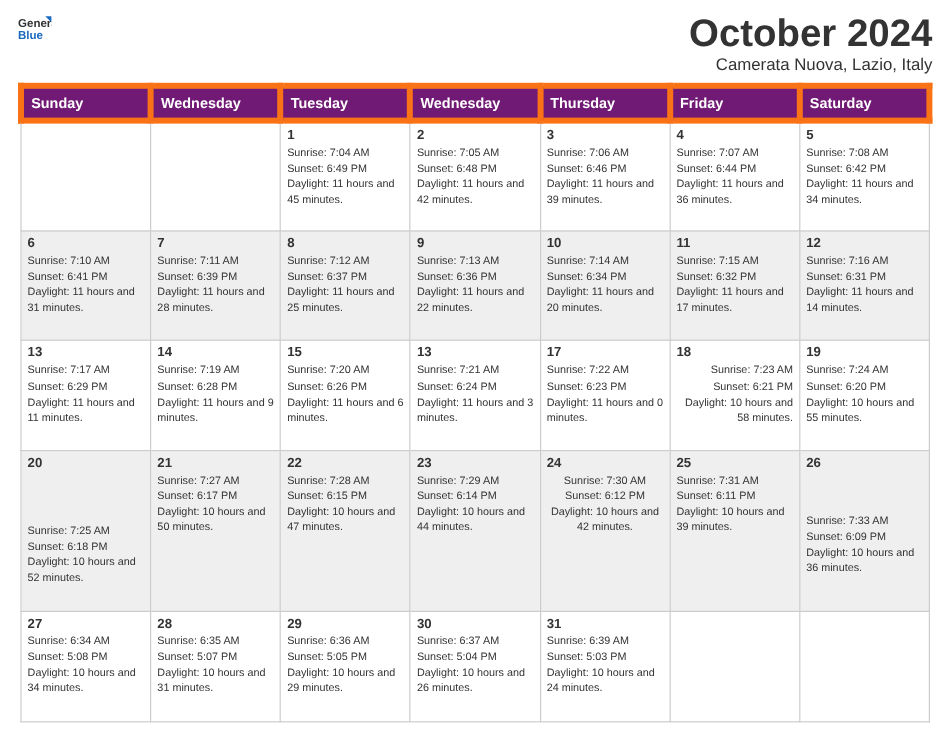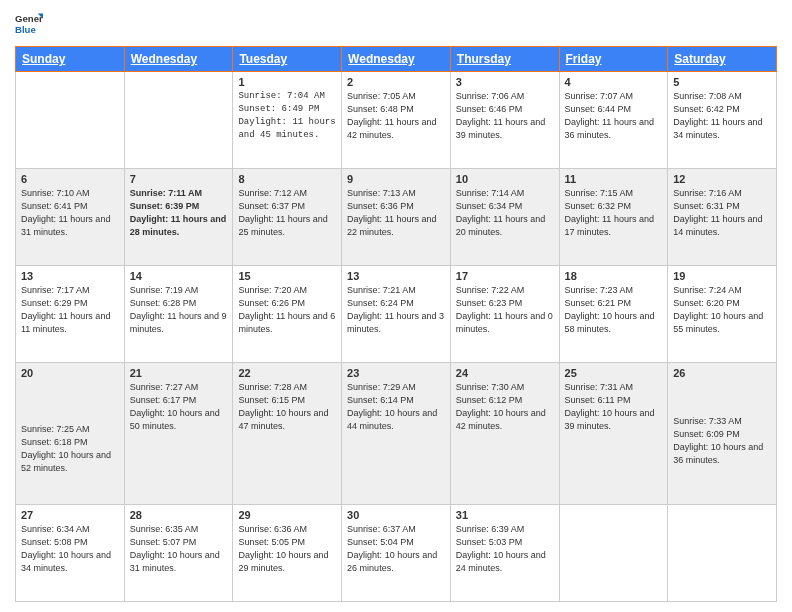--- a/index.html
+++ b/index.html
@@ -46,28 +46,27 @@
       color: #333;
     }
     .calendar {
       flex: 1;
       border: 1px solid #ccc;
       border-collapse: collapse;
       width: 100%;
       table-layout: fixed;
     }
     .calendar th {
-      background-color: #3b82f6;
+      background-color: #701a75;
       color: #fff;
       text-align: left;
       padding: 5px 6px;
       font-size: 12px;
       font-weight: bold;
-      border: 1px solid #f97316;
-      text-decoration: underline;
+      border: 5px solid #f97316;
     }
     .calendar td {
       vertical-align: top;
       padding: 4px 5px;
       border: 1px solid #ccc;
       font-size: 9.5px;
       color: #333;
       background: #fff;
       height: 80px;
     }
@@ -98,20 +97,24 @@
 <body>
 
 <div class="page">
   <div class="header">
     <div class="logo">
       <svg class="logo-icon" viewBox="0 0 32 32" xmlns="http://www.w3.org/2000/svg">
         <text x="0" y="14" font-size="11" font-weight="bold" fill="#333" font-family="Arial">General</text>
         <text x="0" y="26" font-size="11" font-weight="bold" fill="#1a6abf" font-family="Arial">Blue</text>
         <polygon points="26,4 32,4 32,10" fill="#1a6abf"></polygon>
       </svg>
+    </div>
+    <div class="header-right">
+      <div class="month-title">October 2024</div>
+      <div class="location">Camerata Nuova, Lazio, Italy</div>
     </div>
   </div>
 
   <table class="calendar">
     <thead>
       <tr>
         <th>Sunday</th>
         <th>Wednesday</th>
         <th>Tuesday</th>
         <th>Wednesday</th>
@@ -119,21 +122,21 @@
         <th>Friday</th>
         <th>Saturday</th>
       </tr>
     </thead>
     <tbody id="calendar-body">
     <tr class="row-odd">
           <td class="empty"></td>
           <td class="empty"></td>
           <td>
             <div class="day-number">1</div>
-            <div class="day-info" style="white-space: pre-line; font-family: Liberation Mono, monospace;">Sunrise: 7:04 AM
+            <div class="day-info" style="white-space: pre-line;">Sunrise: 7:04 AM
 Sunset: 6:49 PM
 Daylight: 11 hours and 45 minutes.</div>
           </td>
           <td>
             <div class="day-number">2</div>
             <div class="day-info" style="white-space: pre-line;">Sunrise: 7:05 AM
 Sunset: 6:48 PM
 Daylight: 11 hours and 42 minutes.</div>
           </td>
           <td>
@@ -157,21 +160,21 @@
         </tr>
         <tr class="row-even">
           <td>
             <div class="day-number">6</div>
             <div class="day-info" style="white-space: pre-line;">Sunrise: 7:10 AM
 Sunset: 6:41 PM
 Daylight: 11 hours and 31 minutes.</div>
           </td>
           <td>
             <div class="day-number">7</div>
-            <div class="day-info" style="white-space: pre-line; font-weight: bold;">Sunrise: 7:11 AM
+            <div class="day-info" style="white-space: pre-line;">Sunrise: 7:11 AM
 Sunset: 6:39 PM
 Daylight: 11 hours and 28 minutes.</div>
           </td>
           <td>
             <div class="day-number">8</div>
             <div class="day-info" style="white-space: pre-line;">Sunrise: 7:12 AM
 Sunset: 6:37 PM
 Daylight: 11 hours and 25 minutes.</div>
           </td>
           <td>
@@ -225,21 +228,21 @@
 Daylight: 11 hours and 3 minutes.</div>
           </td>
           <td>
             <div class="day-number">17</div>
             <div class="day-info" style="white-space: pre-line;">Sunrise: 7:22 AM
 Sunset: 6:23 PM
 Daylight: 11 hours and 0 minutes.</div>
           </td>
           <td>
             <div class="day-number">18</div>
-            <div class="day-info" style="white-space: pre-line;">Sunrise: 7:23 AM
+            <div class="day-info" style="white-space: pre-line; text-align: right;">Sunrise: 7:23 AM
 Sunset: 6:21 PM
 Daylight: 10 hours and 58 minutes.</div>
           </td>
           <td>
             <div class="day-number">19</div>
             <div class="day-info" style="white-space: pre-line;">Sunrise: 7:24 AM
 Sunset: 6:20 PM
 Daylight: 10 hours and 55 minutes.</div>
           </td>
         </tr>
@@ -263,21 +266,21 @@
 Daylight: 10 hours and 47 minutes.</div>
           </td>
           <td>
             <div class="day-number">23</div>
             <div class="day-info" style="white-space: pre-line;">Sunrise: 7:29 AM
 Sunset: 6:14 PM
 Daylight: 10 hours and 44 minutes.</div>
           </td>
           <td>
             <div class="day-number">24</div>
-            <div class="day-info" style="white-space: pre-line;">Sunrise: 7:30 AM
+            <div class="day-info" style="white-space: pre-line; text-align: center;">Sunrise: 7:30 AM
 Sunset: 6:12 PM
 Daylight: 10 hours and 42 minutes.</div>
           </td>
           <td>
             <div class="day-number">25</div>
             <div class="day-info" style="white-space: pre-line;">Sunrise: 7:31 AM
 Sunset: 6:11 PM
 Daylight: 10 hours and 39 minutes.</div>
           </td>
           <td>

